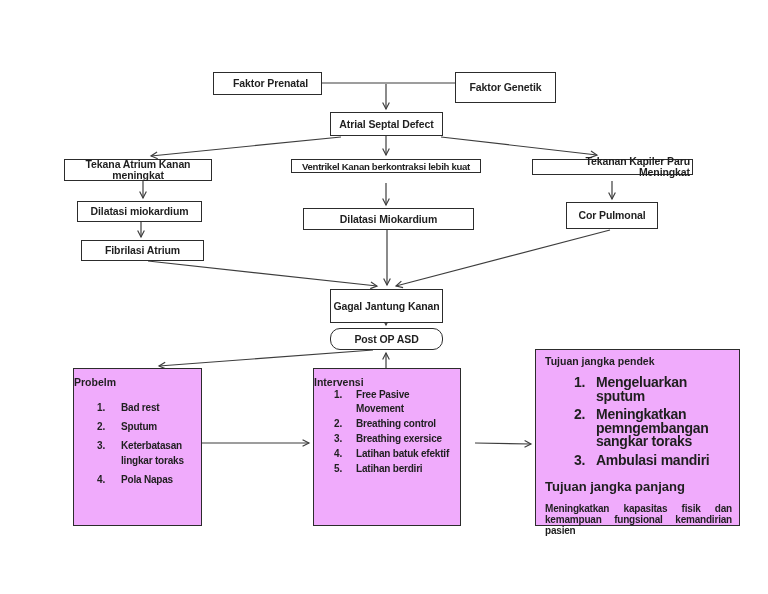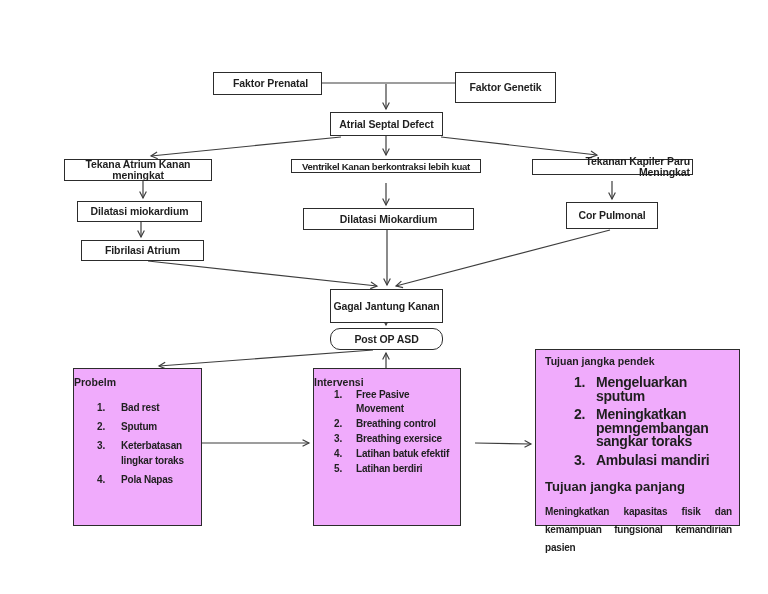--- a/index.html
+++ b/index.html
@@ -53,21 +53,21 @@
   }
   ol.glist li {
     counter-increment: n; position: relative;
     padding-left: 22px; margin-bottom: 5px; line-height: 13.5px;
     text-align: justify;
   }
   ol.glist li::before { content: counter(n) "."; position: absolute; left: 0; }
   .goals-long-title { margin: 12px 8px 0 9px; font-size: 13px; }
   .goals-long-text {
     margin: 9px 7px 16px 9px;
-    font-size: 10px; letter-spacing: -0.2px; line-height: 18px;
+    font-size: 10px; letter-spacing: -0.2px; line-height: 11px;
     text-align: justify;
   }
 </style>
 </head>
 <body>
 
 <div class="page">
 
   <svg class="connectors" width="768" height="594" viewBox="0 0 768 594">
     <defs>

